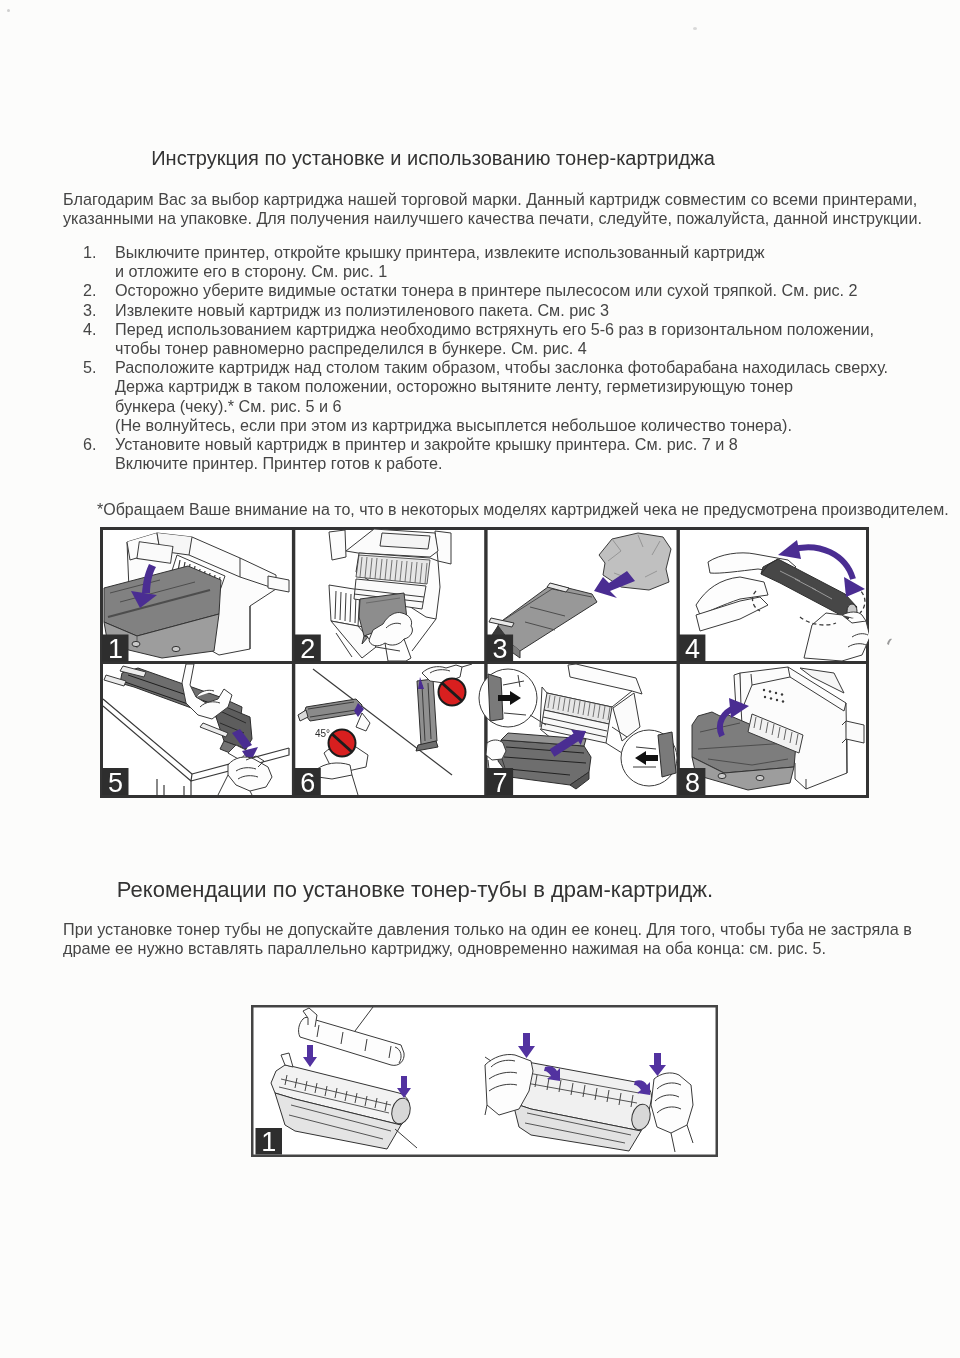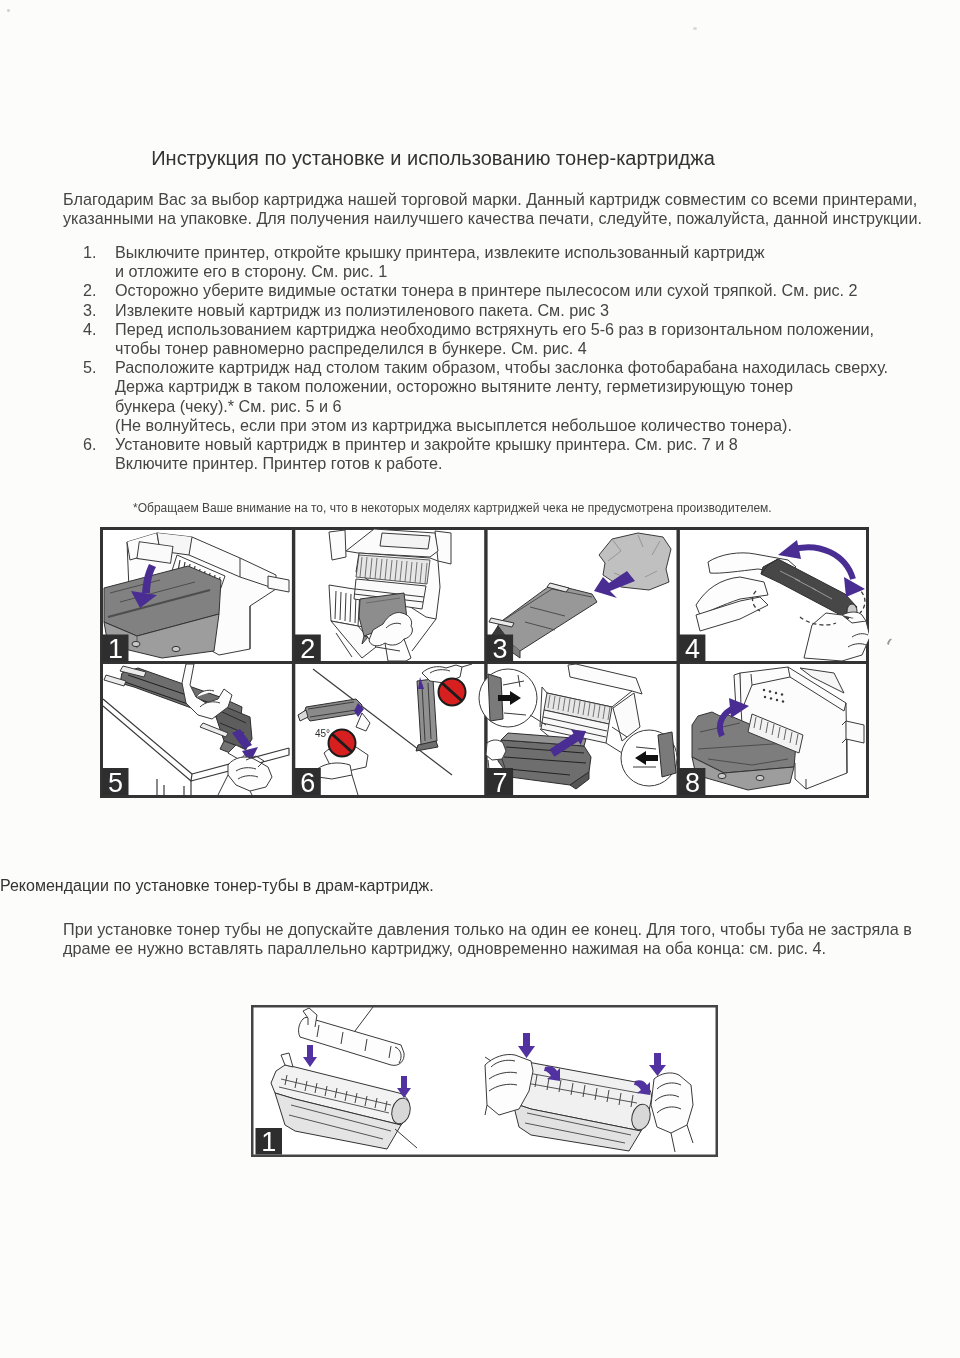--- a/index.html
+++ b/index.html
@@ -1,20 +1,20 @@
 <!DOCTYPE html>
 <html><head>
 <meta charset="utf-8">
 <style>
 html,body{margin:0;padding:0;}
 body{width:960px;height:1358px;position:relative;background:#fcfcfb;font-family:"Liberation Sans",sans-serif;overflow:hidden;}
 .abs{position:absolute;}
 .t1{font-weight:normal;font-size:20px;color:#333;}
 .body{font-size:16.2px;color:#454545;line-height:19.2px;}
-.note{font-size:12px;color:#454545;margin-left:36px;}
+.note{font-size:16px;color:#454545;}
 ol.lst{margin:0;padding:0;list-style:none;}
 ol.lst li{position:relative;padding-left:52px;}
 ol.lst li .num{position:absolute;left:20px;}
 </style>
 </head>
 <body>
 <div class="abs t1" style="left:0;top:147px;width:866px;text-align:center;">Инструкция по установке и использованию тонер-картриджа</div>
 
 <div class="abs body" style="left:63px;top:190px;width:860px;">Благодарим Вас за выбор картриджа нашей торговой марки. Данный картридж совместим со всеми принтерами, указанными на упаковке. Для получения наилучшего качества печати, следуйте, пожалуйста, данной инструкции.</div>
 
@@ -305,23 +305,23 @@
 <text x="400.1" y="131">3</text>
 <text x="592.4" y="131">4</text>
 <text x="15.5" y="264.5">5</text>
 <text x="207.8" y="264.5">6</text>
 <text x="400.1" y="264.5">7</text>
 <text x="592.4" y="264.5">8</text>
 </g>
 </svg>
 </div>
 
-<div class="abs t1" style="left:0;top:877px;width:830px;font-size:16px;">Рекомендации по установке тонер-тубы в драм-картридж.</div>
-
-<div class="abs body" style="left:63px;top:920px;width:860px;">При установке тонер тубы не допускайте давления только на один ее конец. Для того, чтобы туба не застряла в драме ее нужно вставлять параллельно картриджу, одновременно нажимая на оба конца: см. рис. 4.</div>
+<div class="abs t1" style="left:0;top:877px;width:830px;text-align:center;font-size:22px;">Рекомендации по установке тонер-тубы в драм-картридж.</div>
+
+<div class="abs body" style="left:63px;top:920px;width:860px;">При установке тонер тубы не допускайте давления только на один ее конец. Для того, чтобы туба не застряла в драме ее нужно вставлять параллельно картриджу, одновременно нажимая на оба конца: см. рис. 5.</div>
 
 <div class="abs" style="left:251px;top:1005px;">
 <svg width="467" height="152" viewBox="0 0 467 152">
 <rect x="1.25" y="1.25" width="464.5" height="149.5" fill="#fff" stroke="#444" stroke-width="2.5"></rect>
 
 <g stroke="#3a3a3a" stroke-width="1" fill="none" stroke-linejoin="round">
 <path d="M122,2 L101,30"></path>
 <path d="M52,14 C48,18 46,26 49,32 L140,60 C148,62 154,56 153,48 L150,40 L58,13 C56,12 54,12 52,14 Z" fill="#fdfdfd"></path>
 <path d="M57,20 L57,13 L52,6 L58,3 L66,10 L64,22" fill="#fdfdfd"></path>
 <path d="M68,20 L66,32 M92,27 L90,39 M116,34 L114,46 M140,41 L138,53"></path>

